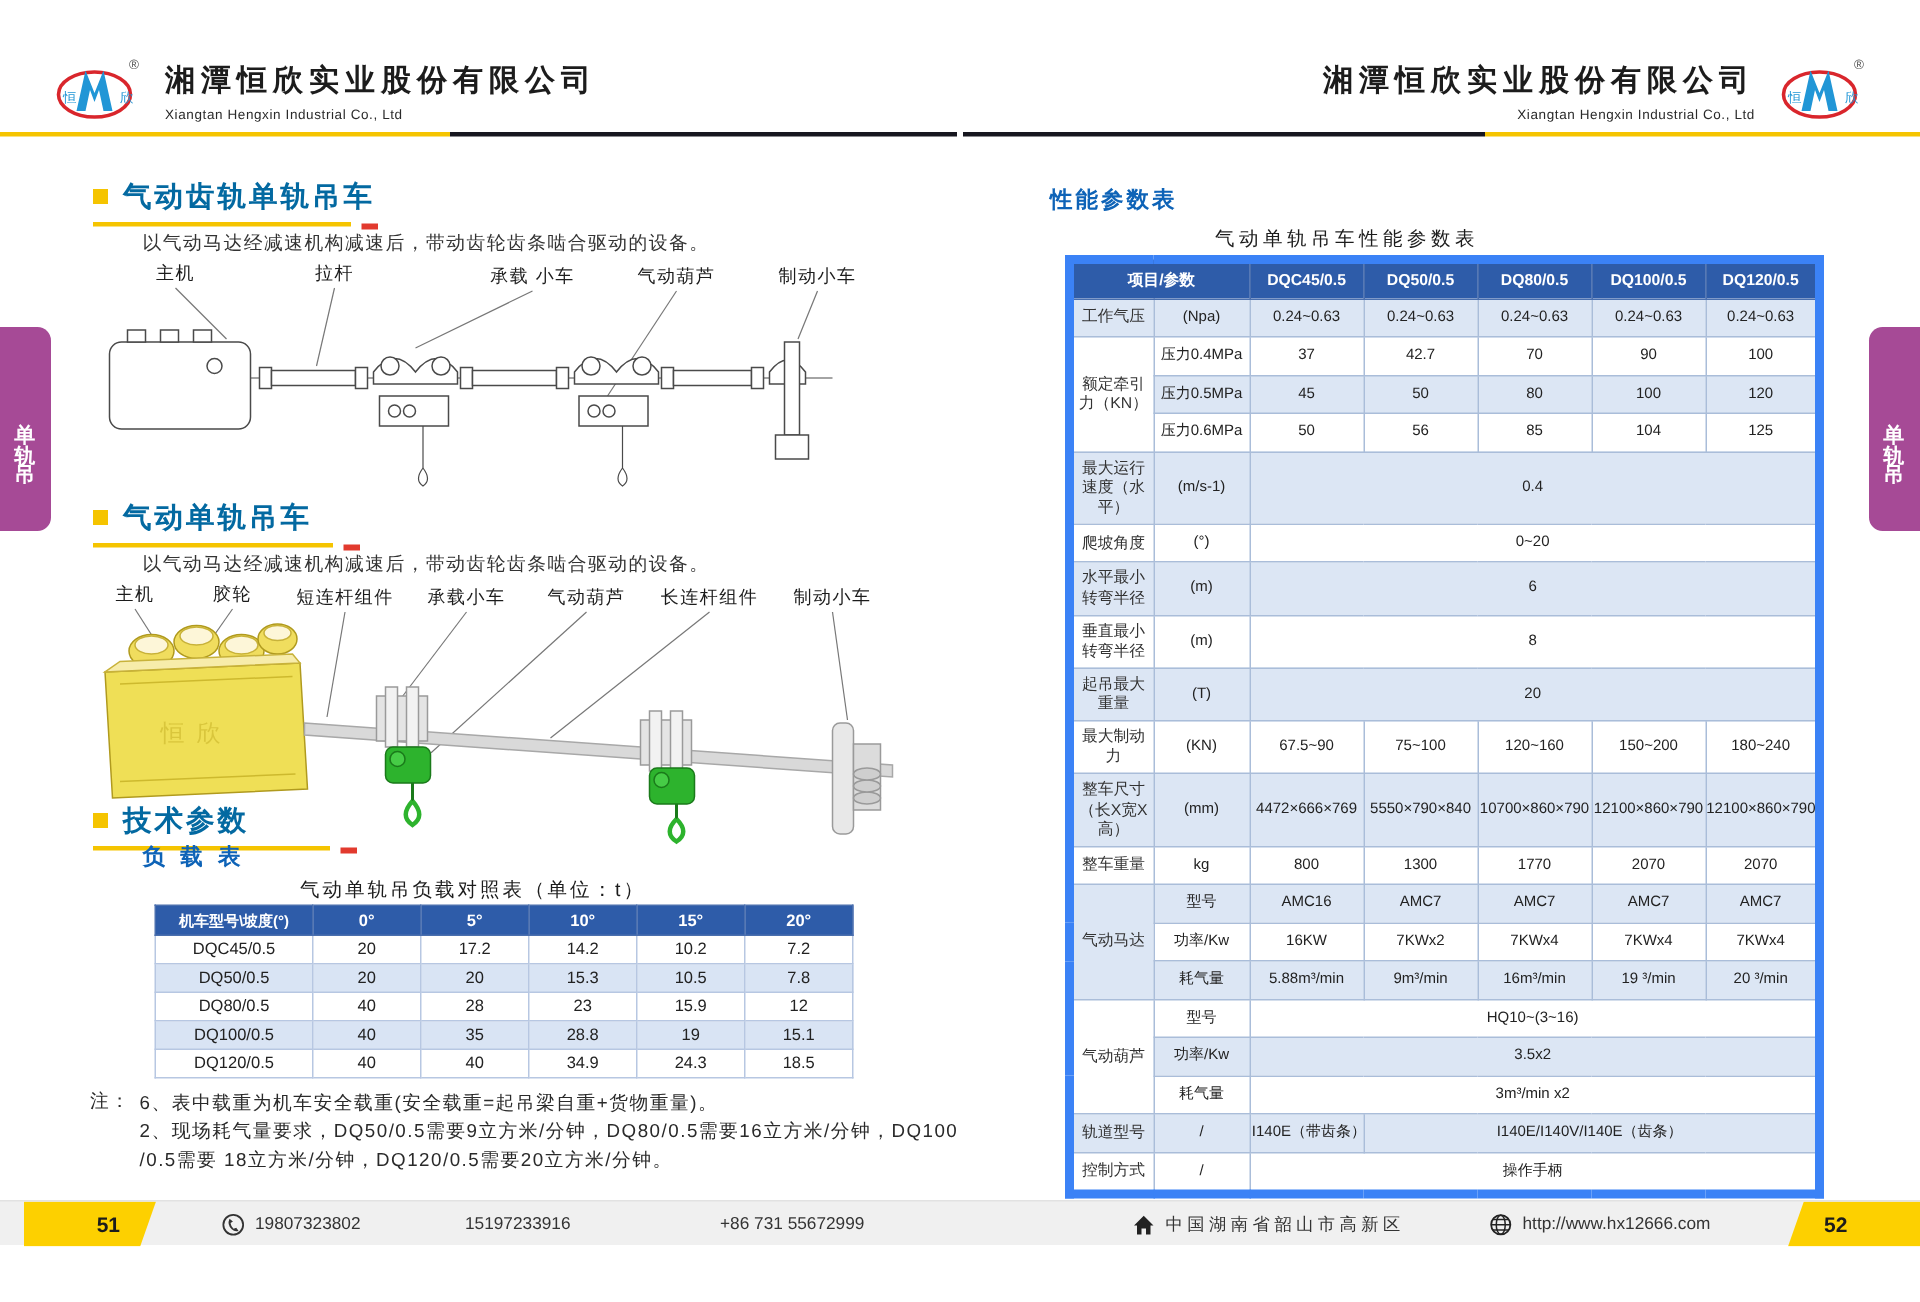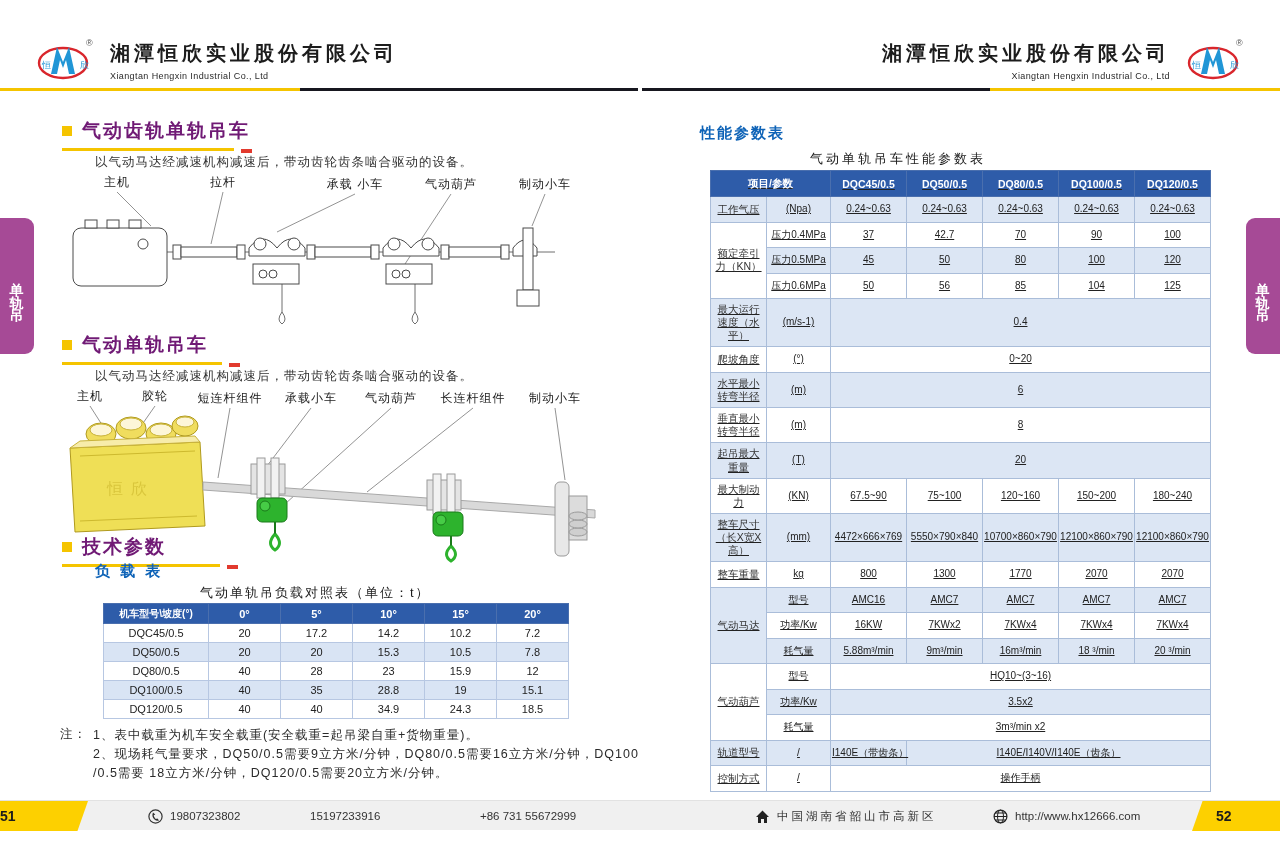--- a/index.html
+++ b/index.html
@@ -25,21 +25,21 @@
   .side-tab{position:absolute;top:218px;width:34px;height:136px;background:#a64a96;color:#fff;
             display:flex;align-items:center;justify-content:center;}
   .tab-l{left:0;border-radius:0 9px 9px 0;}
   .tab-r{right:0;border-radius:9px 0 0 9px;}
   .tab-txt{writing-mode:vertical-rl;letter-spacing:14px;font-size:14px;font-weight:bold;padding-top:12px;}
 
   
   .sec{position:absolute;left:62px;}
   .sec-row{display:flex;align-items:center;gap:10px;}
   .bullet{width:10px;height:10px;background:#f5c400;flex:0 0 auto;}
-  .sec-title{font-size:19px;font-weight:bold;color:#701a75;letter-spacing:2px;white-space:nowrap;}
+  .sec-title{font-size:19px;font-weight:bold;color:#0369a1;letter-spacing:2px;white-space:nowrap;}
   .sec-underline{height:3px;background:#f5c400;margin-top:4px;position:relative;}
   .sec-underline::after{content:"";position:absolute;right:-18px;top:1px;width:11px;height:4px;background:#e23a2e;}
   .desc{position:absolute;left:95px;font-size:12.5px;color:#333;letter-spacing:1px;white-space:nowrap;}
   .subhead{position:absolute;left:95px;font-size:15px;font-weight:bold;color:#0e63b7;letter-spacing:3px;}
 
   
   .dia{position:absolute;}
   .dlbl{font-size:12px;fill:#1c1c1c;text-anchor:middle;font-weight:500;letter-spacing:1px;}
   .lead{stroke:#777;stroke-width:.8;fill:none;}
   .line-art{stroke:#4a4a4a;stroke-width:1;fill:#ffffff;}
@@ -47,21 +47,21 @@
 
   
   .tbl-title{position:absolute;font-size:13px;color:#1c1c1c;letter-spacing:2px;font-weight:500;}
   table{border-collapse:collapse;table-layout:fixed;}
   .ltable{position:absolute;left:103px;top:603px;width:465px;border:1px solid #3a5fa0;}
   .ltable th{background:#2e5ca9;color:#fff;font-size:11px;font-weight:bold;height:20px;border:1px solid #4a6fae;}
   .ltable th:first-child{font-size:10px;}
   .ltable td{font-size:11px;color:#222;text-align:center;height:19px;border:1px solid #b7c7e2;background:#fff;}
   .ltable tr.lt td{background:#d9e4f4;}
 
-  .ptable{position:absolute;left:710px;top:170px;width:500px;border:1px solid #3b82f6;text-decoration:underline;}
+  .ptable{position:absolute;left:710px;top:170px;width:500px;border:6px solid #3b82f6;}
   .ptable th{background:#2e5ca9;color:#fff;font-size:10.5px;font-weight:bold;height:26px;border:1px solid #4a6fae;}
   .ptable td{font-size:10px;color:#222;text-align:center;border:1px solid #aabdd9;background:#fff;
              padding:6px 1px;line-height:1.25;}
   .ptable td.lbl{font-size:10.5px;color:#333;padding:4px 2px;}
   .ptable tr.lt td{background:#dce6f4;}
   .ptable td.bg-wh{background:#fff !important;}
   .ptable td.bg-lt{background:#dce6f4 !important;}
   .ptable td.dim{font-size:10px;white-space:nowrap;padding:6px 0;}
   .ptable td.nw{white-space:nowrap;}
 
@@ -70,21 +70,21 @@
   .note-prefix{flex:0 0 auto;margin-right:6px;}
   .note-line{line-height:19px;white-space:nowrap;}
 
   
   .perf-title{position:absolute;left:700px;top:124px;font-size:15px;font-weight:bold;color:#0e63b7;letter-spacing:2px;}
 
   
   .footer{position:absolute;left:0;top:800px;width:1280px;height:30px;background:#f0f0f0;border-top:1px solid #e2e2e2;}
   .pgnum{position:absolute;top:0;height:30px;background:#fdd000;color:#1c1c1c;font-size:14px;font-weight:bold;
          display:flex;align-items:center;}
-  .pg-l{left:0;width:88px;clip-path:polygon(0 0,100% 0,88% 100%,0 100%);justify-content:flex-start;padding-right:24px;}
+  .pg-l{left:16px;width:88px;clip-path:polygon(0 0,100% 0,88% 100%,0 100%);justify-content:flex-end;padding-right:24px;}
   .pg-r{right:0;width:88px;clip-path:polygon(12% 0,100% 0,100% 100%,0 100%);justify-content:flex-start;padding-left:24px;}
   .fitem{position:absolute;top:0;height:30px;display:flex;align-items:center;gap:7px;font-size:11.5px;color:#333;}
   .ficon{flex:0 0 auto;display:flex;align-items:center;}
   .addr{letter-spacing:3px;text-align:right;}
 </style>
 </head>
 <body>
 
 <div class="sheet">
 
@@ -333,21 +333,21 @@
         <td>34.9</td>
         <td>24.3</td>
         <td>18.5</td>
       </tr>
     </tbody>
   </table>
 
   <div class="notes">
     <span class="note-prefix">注：</span>
     <div>
-      <div class="note-line">1、表中载重为机车安全载重(安全载重=起吊梁自重+货物重量)。</div>
+      <div class="note-line">6、表中载重为机车安全载重(安全载重=起吊梁自重+货物重量)。</div>
       <div class="note-line">2、现场耗气量要求，DQ50/0.5需要9立方米/分钟，DQ80/0.5需要16立方米/分钟，DQ100</div>
       <div class="note-line">/0.5需要 18立方米/分钟，DQ120/0.5需要20立方米/分钟。</div>
     </div>
   </div>
 
   <div class="perf-title">性能参数表</div>
   <div class="tbl-title" style="left:810px;top:150px;letter-spacing:3px;">气动单轨吊车性能参数表</div>
 
   <table class="ptable">
     <colgroup>
@@ -471,21 +471,21 @@
         <td>7KWx2</td>
         <td>7KWx4</td>
         <td>7KWx4</td>
         <td>7KWx4</td>
       </tr>
       <tr class="lt">
         <td>耗气量</td>
         <td class="nw">5.88m³/min</td>
         <td class="nw">9m³/min</td>
         <td class="nw">16m³/min</td>
-        <td class="nw">18 ³/min</td>
+        <td class="nw">19 ³/min</td>
         <td class="nw">20 ³/min</td>
       </tr>
       <tr>
         <td class="lbl bg-wh" rowspan="3">气动葫芦</td>
         <td>型号</td>
         <td colspan="5">HQ10~(3~16)</td>
       </tr>
       <tr class="lt">
         <td>功率/Kw</td>
         <td colspan="5">3.5x2</td>

